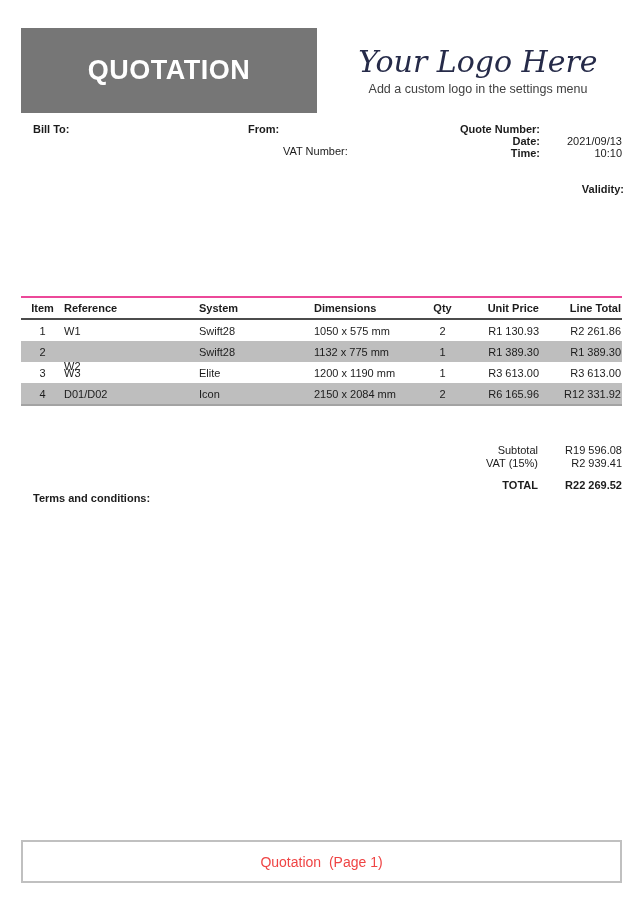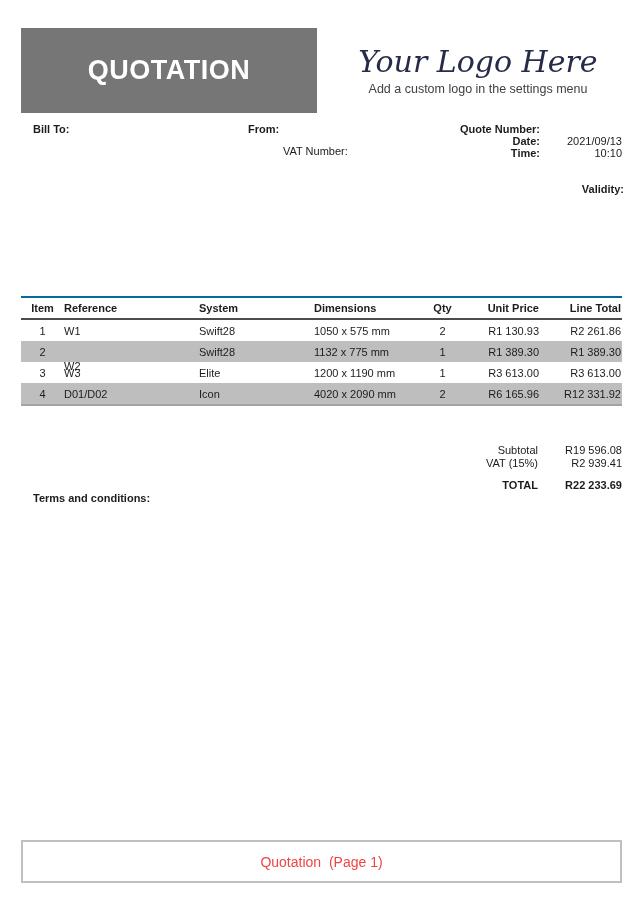--- a/index.html
+++ b/index.html
@@ -64,21 +64,21 @@
     position: absolute; right: 21px; top: 135px;
     text-align: right; font-size: 11px; line-height: 12px;
   }
   .validity { right: 19px; top: 183px; position: absolute; font-size: 11px; font-weight: bold; }
 
   
   .qtable {
     position: absolute;
     left: 21px; top: 296px;
     width: 601px;
-    border-top: 2px solid #0369a1;
+    border-top: 2px solid #ec4899;
   }
   .thead {
     display: flex; align-items: center;
     height: 22px;
     border-bottom: 2px solid #4c4c4c;
   }
   .thead .cell { font-weight: bold; }
   .tbody { border-bottom: 2px solid #a3a3a3; }
   .trow { display: flex; align-items: center; height: 21px; }
   .trow.stripe { background: #bebebe; }
@@ -179,40 +179,40 @@
           <div class="cell al-left col2" style="width: 115px;">Elite</div>
           <div class="cell al-left col3" style="width: 106px;">1200 x 1190 mm</div>
           <div class="cell al-center col4" style="width: 45px;">1</div>
           <div class="cell al-right col5" style="width: 80px;">R3 613.00</div>
           <div class="cell al-right col6" style="width: 77px;">R3 613.00</div>
         </div>
         <div class="trow stripe">
           <div class="cell al-center col0" style="width: 43px;">4</div>
           <div class="cell al-left col1" style="width: 135px;">D01/D02</div>
           <div class="cell al-left col2" style="width: 115px;">Icon</div>
-          <div class="cell al-left col3" style="width: 106px;">4020 x 2090 mm</div>
+          <div class="cell al-left col3" style="width: 106px;">2150 x 2084 mm</div>
           <div class="cell al-center col4" style="width: 45px;">2</div>
           <div class="cell al-right col5" style="width: 80px;">R6 165.96</div>
           <div class="cell al-right col6" style="width: 77px;">R12 331.92</div>
         </div>
       </div>
   </div>
 
   <div class="totals">
     <div class="trowt">
       <span class="tlabel">Subtotal</span>
       <span class="tvalue">R19 596.08</span>
     </div>
     <div class="trowt">
       <span class="tlabel">VAT (15%)</span>
       <span class="tvalue">R2 939.41</span>
     </div>
     <div class="trowt total-row">
       <span class="tlabel">TOTAL</span>
-      <span class="tvalue">R22 233.69</span>
+      <span class="tvalue">R22 269.52</span>
     </div>
   </div>
 
   <div class="terms">Terms and conditions:</div>
 
   <div class="footer-box">
     <span>Quotation  (Page 1)</span>
   </div>
 
 </div>

